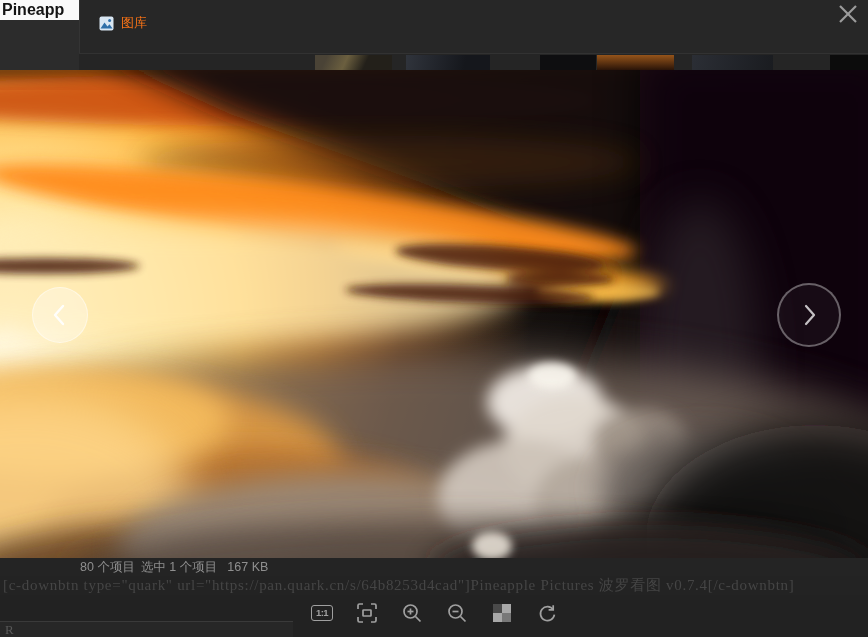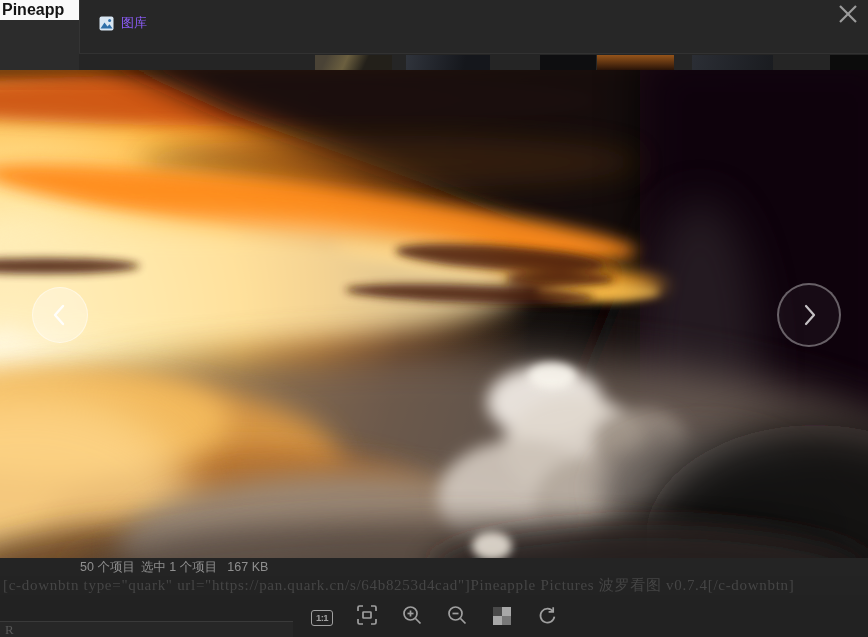--- a/index.html
+++ b/index.html
@@ -8,21 +8,21 @@
   .abs{position:absolute;}
 
   
   .page-title-box{left:0;top:0;width:79px;height:20px;background:#fafafa;overflow:hidden;
     color:#141414;font-size:16px;line-height:19px;font-weight:600;white-space:nowrap;padding-left:2px;}
   .page-under{left:0;top:20px;width:79px;height:50px;background:#2c2c2c;}
 
   
   .exp-head{left:79px;top:0;width:789px;height:54px;background:#272727;border-left:1px solid #343434;}
   .exp-title{left:99px;top:14px;height:18px;display:flex;align-items:center;gap:7px;
-    color:#8b5cf6;font-size:13px;}
+    color:#f97316;font-size:13px;}
   .exp-divider{left:79px;top:53px;width:789px;height:1px;background:#323232;}
   .thumb-row{left:79px;top:54px;width:789px;height:16px;background:#252525;}
   .thumb{position:absolute;top:1px;height:15px;}
 
   
   .photo{left:0;top:70px;width:868px;height:488px;overflow:hidden;background:#0c0a09;}
 
   
   .close-btn{left:835px;top:1px;width:26px;height:26px;display:flex;align-items:center;
     justify-content:center;cursor:pointer;}
@@ -39,21 +39,21 @@
   .shortcode{left:0;top:576px;width:868px;height:19px;background:#232323;color:#454545;
     font-family:"Liberation Serif",serif;font-size:15px;line-height:19px;letter-spacing:0.7px;
     white-space:nowrap;overflow:hidden;padding-left:3px;box-sizing:border-box;}
   .bottom-zone{left:0;top:595px;width:868px;height:42px;background:#222222;}
   .bz-divider{left:0;top:621px;width:293px;height:1px;background:#3a3a3a;}
   .bz-patch{left:0;top:622px;width:293px;height:15px;background:#272727;color:#585858;
     font-family:"Liberation Serif",serif;font-size:13px;line-height:15px;padding-left:5px;
     box-sizing:border-box;overflow:hidden;}
 
   .toolbar{left:309px;top:600px;display:flex;gap:19px;}
-  .tool{width:26px;height:26px;display:flex;align-items:flex-end;justify-content:center;
+  .tool{width:26px;height:26px;display:flex;align-items:center;justify-content:center;
     cursor:pointer;color:#a0a0a0;}
   .icon-11{width:20px;height:14px;border:1.6px solid #a0a0a0;border-radius:3px;font-size:9.5px;
     line-height:14px;text-align:center;letter-spacing:-0.5px;color:#a0a0a0;font-weight:bold;}
   svg.glyph{display:block;}
 </style>
 </head>
 <body>
 
 <div class="abs page-title-box">Pineapp</div>
 <div class="abs page-under"></div>
@@ -170,21 +170,21 @@
     <polyline points="14,4 6,13 14,22" fill="none" stroke="rgba(255,255,255,0.92)" stroke-width="2.4" stroke-linecap="round" stroke-linejoin="round"></polyline>
   </svg>
 </div>
 <div class="abs nav nav-next">
   <svg class="glyph" width="22" height="26" viewBox="0 0 22 26">
     <polyline points="8,4 16,13 8,22" fill="none" stroke="rgba(255,255,255,0.75)" stroke-width="2.2" stroke-linecap="round" stroke-linejoin="round"></polyline>
   </svg>
 </div>
 
 <div class="abs statusbar">
-  <span class="s1">50 个项目</span>
+  <span class="s1">80 个项目</span>
   <span class="s2">选中 1 个项目</span>
   <span class="s3">167 KB</span>
 </div>
 <div class="abs shortcode">[c-downbtn type="quark" url="https://pan.quark.cn/s/64b8253d4cad"]Pineapple Pictures 波罗看图 v0.7.4[/c-downbtn]</div>
 <div class="abs bottom-zone"></div>
 <div class="abs bz-divider"></div>
 <div class="abs bz-patch">R</div>
 
 <div class="abs toolbar">
   <div class="tool">

